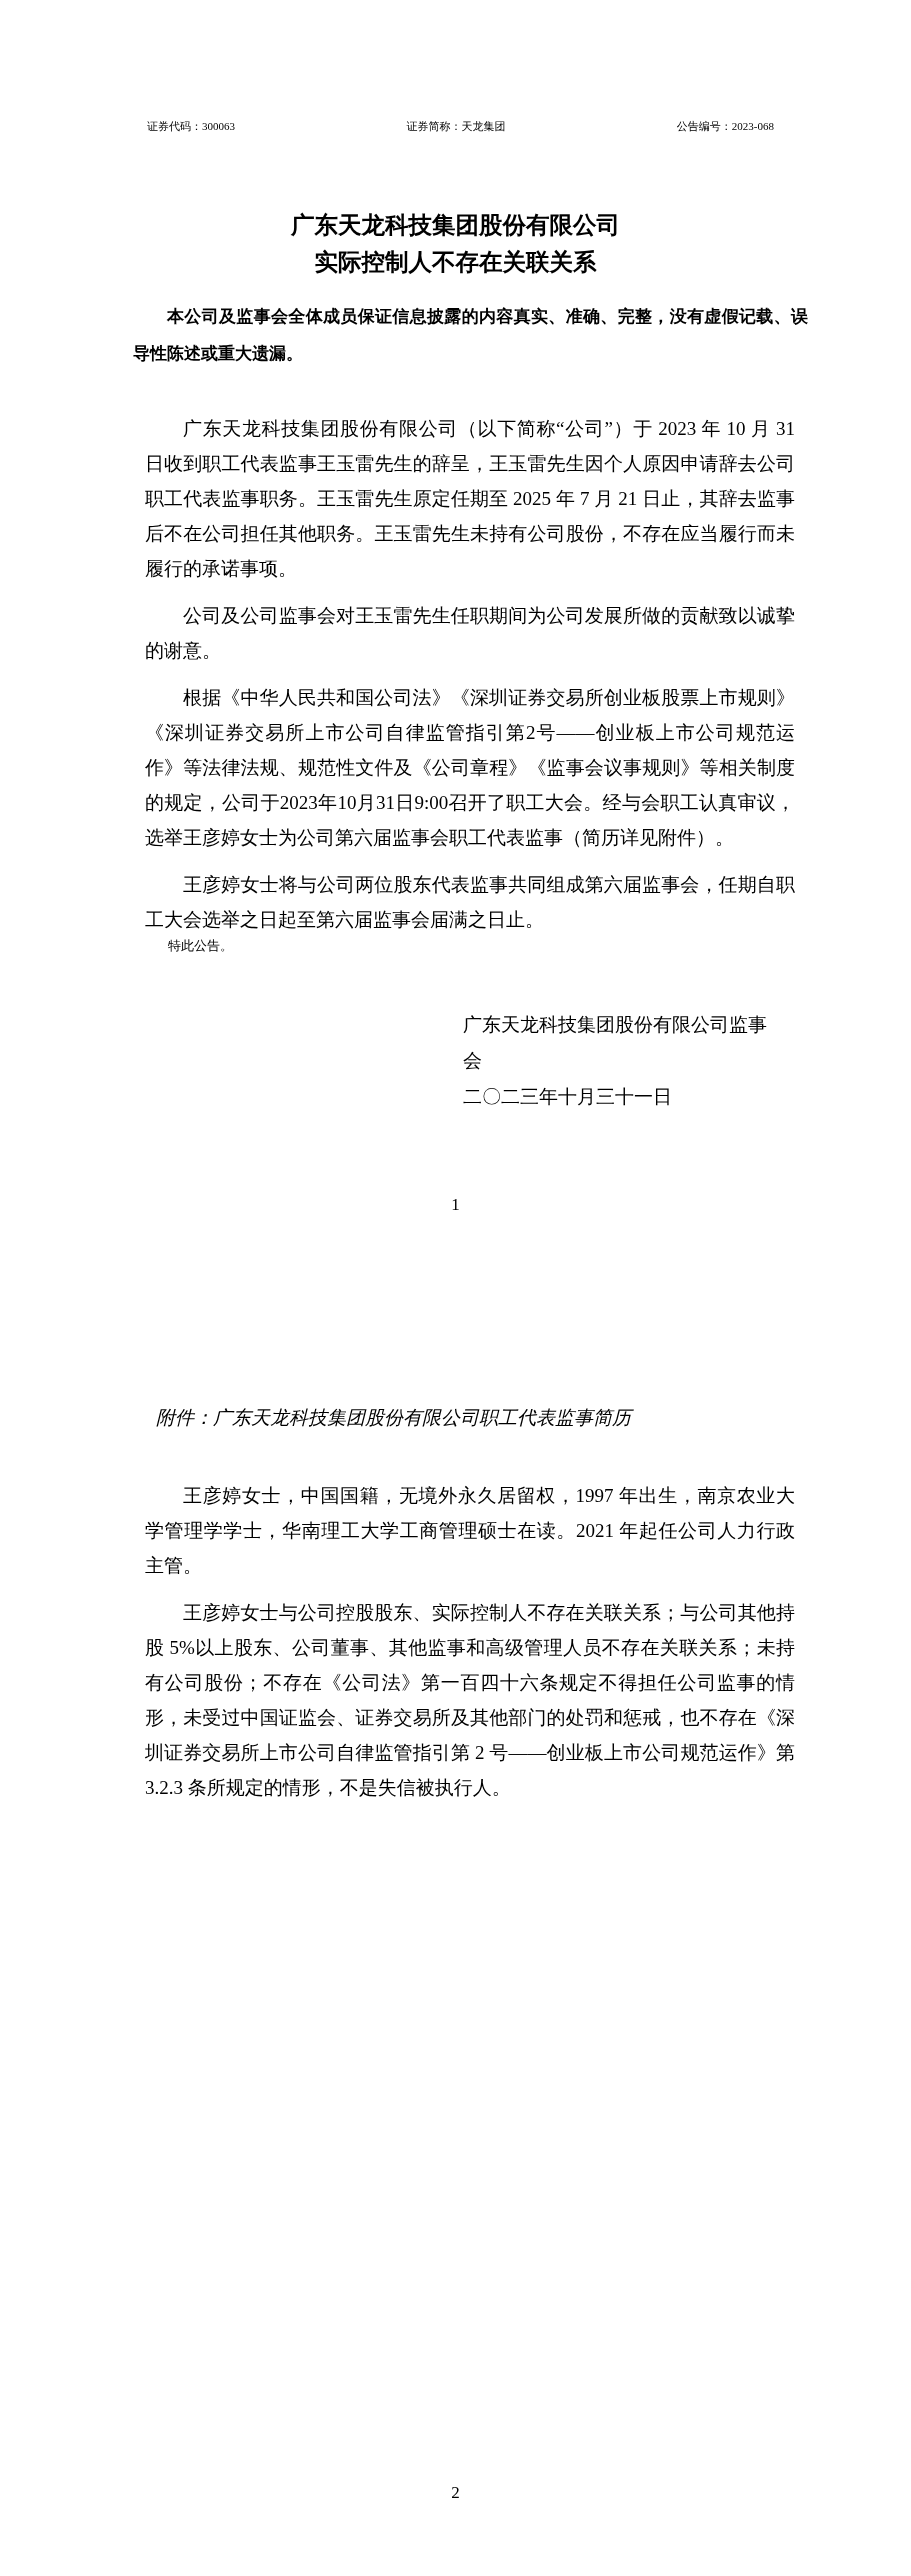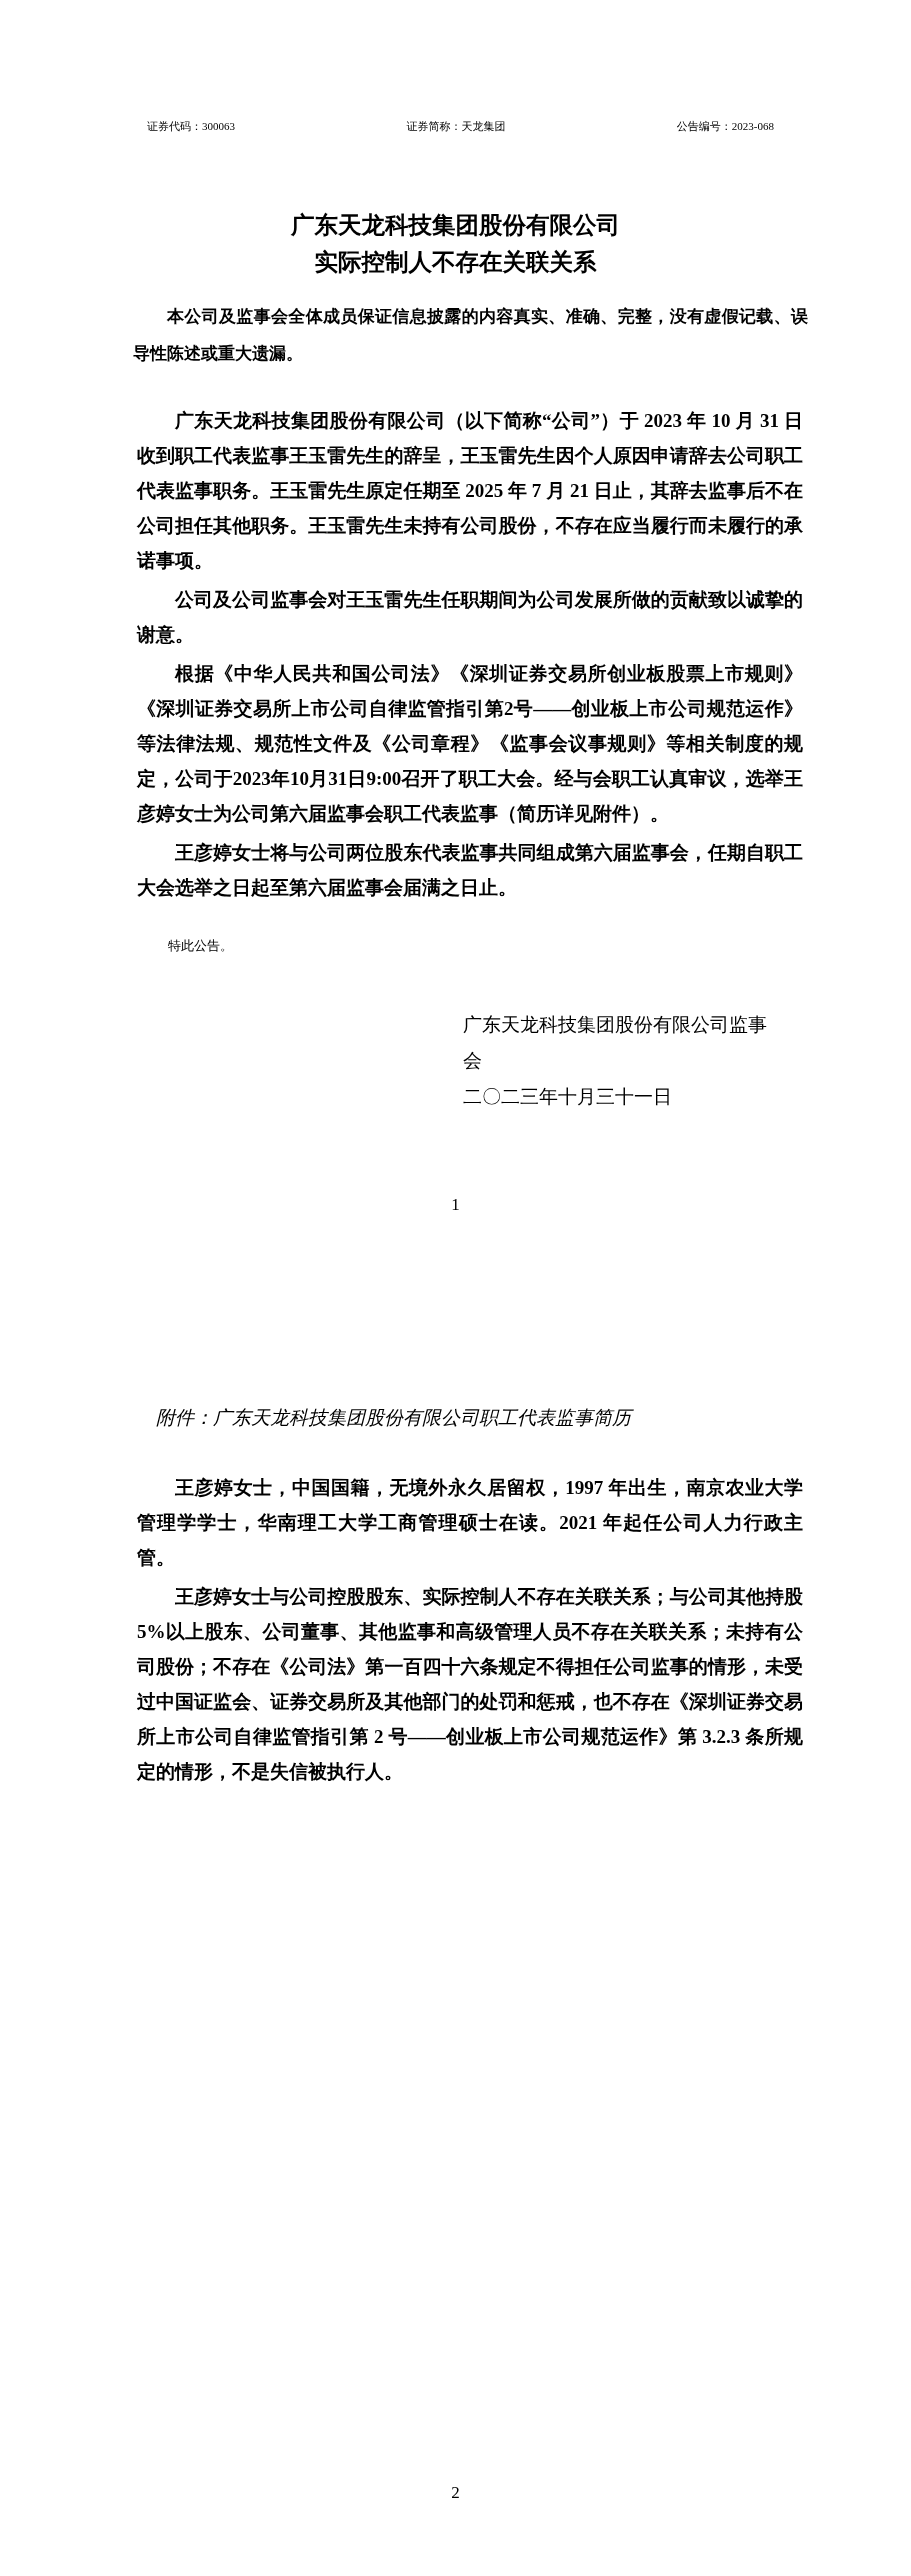--- a/index.html
+++ b/index.html
@@ -56,23 +56,22 @@
   }
   .body-text {
     position: absolute;
     left: 133px;
     width: 674px;
     font-size: 19px;
     line-height: 35px;
     text-align: justify;
   }
   .body-text p {
-    margin: 4px;
+    margin: 12px;
     text-indent: 2em;
-    font-weight: bold;
   }
   .closing {
     position: absolute;
     top: 928px;
     left: 142px;
     width: 674px;
     font-size: 13px;
     line-height: 35px;
     text-indent: 2em;
   }

